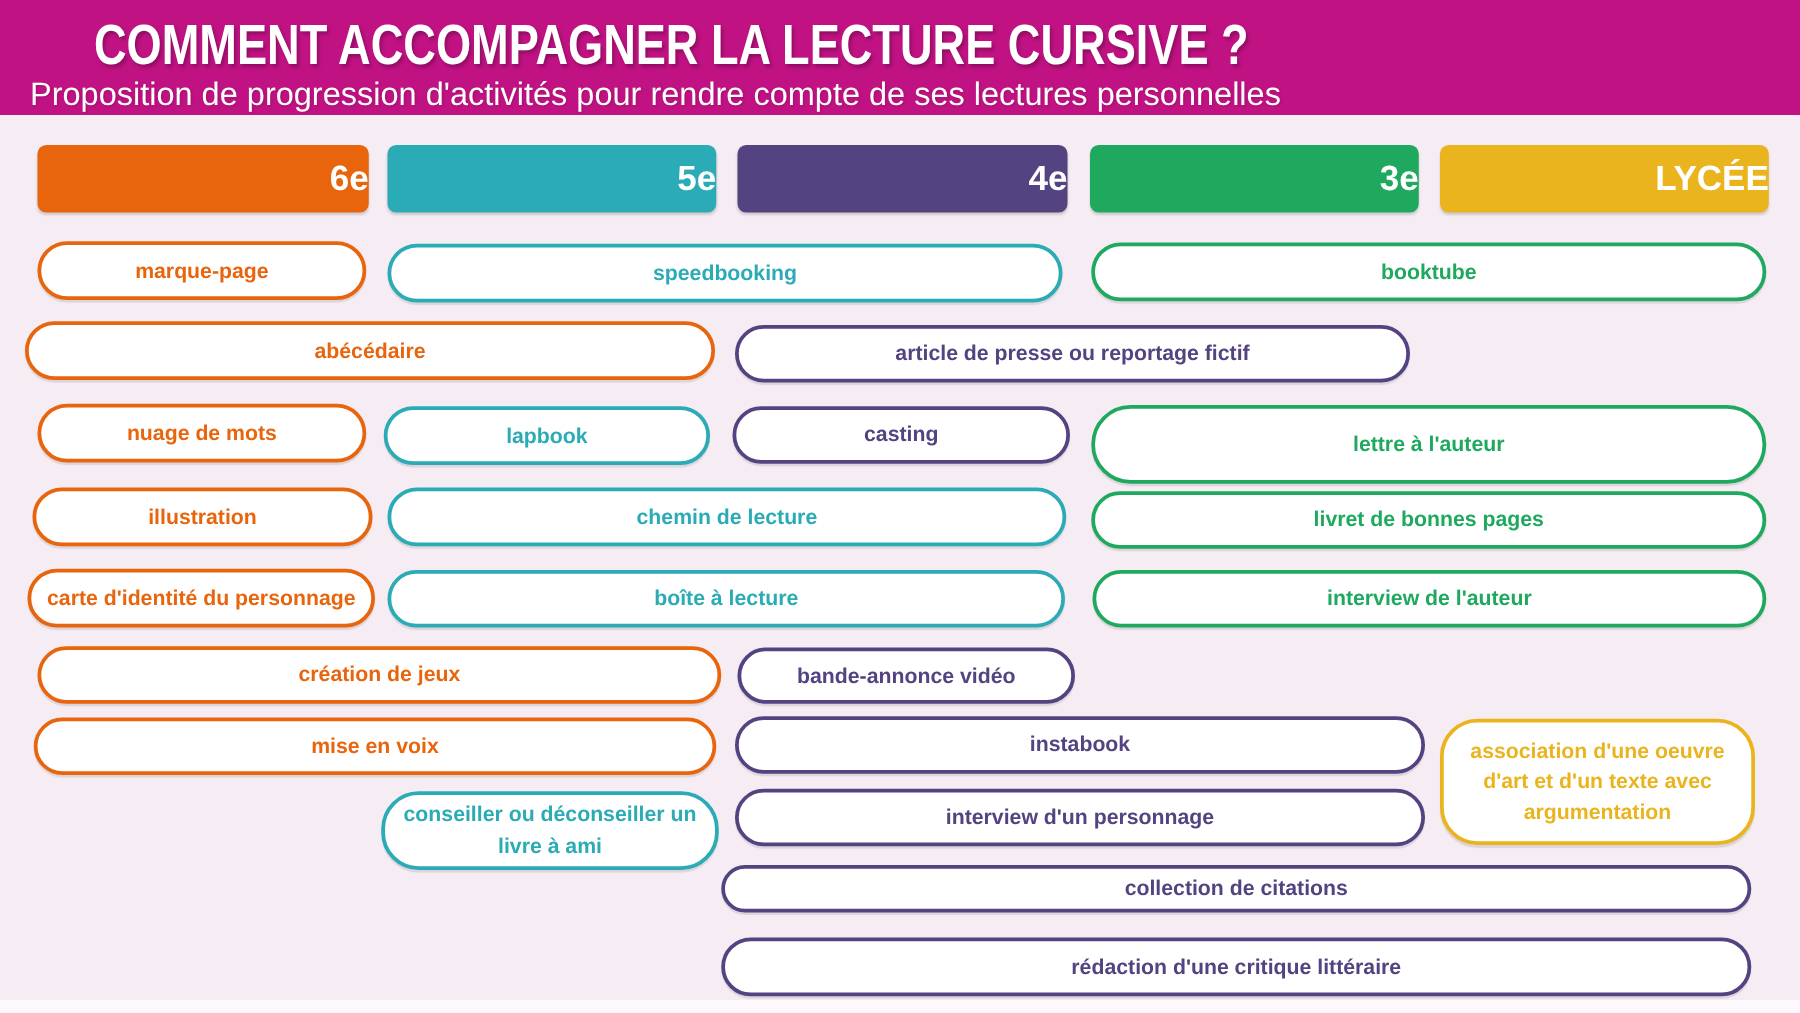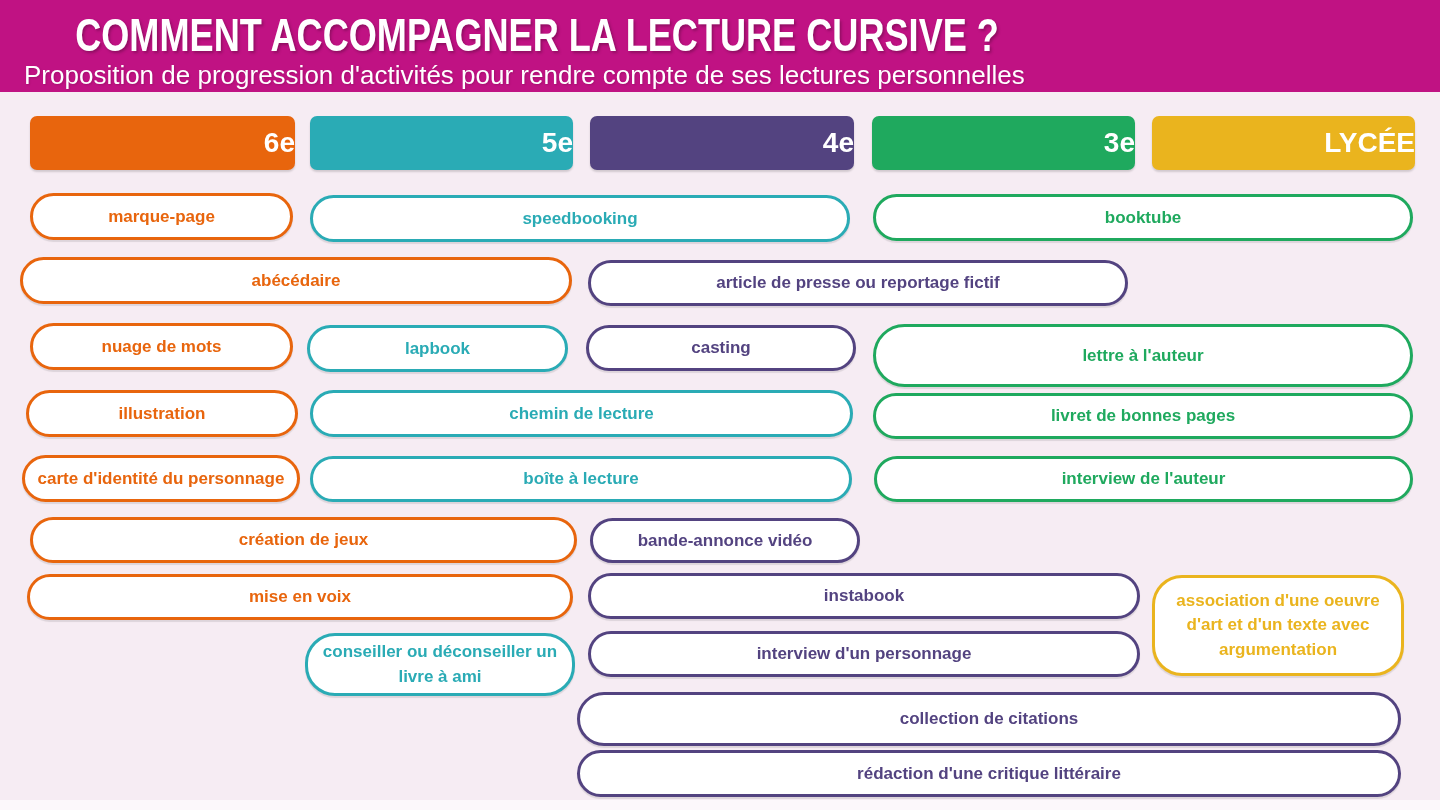--- a/index.html
+++ b/index.html
@@ -186,21 +186,21 @@
       <span>association d'une oeuvre d'art et d'un texte avec argumentation</span>
     </div>
 
   <div class="pill c-teal wrap" style="left:305px;top:633px;width:270px;height:63px;padding:0 14px;">
       <span>conseiller ou déconseiller un livre à ami</span>
     </div>
   <div class="pill c-purple" style="left:588px;top:631px;width:552px;height:46px;">
       <span>interview d'un personnage</span>
     </div>
 
-  <div class="pill c-purple" style="left:577px;top:692px;width:824px;height:54px;">
+  <div class="pill c-purple" style="left:577px;top:692px;width:824px;height:38px;">
       <span>collection de citations</span>
     </div>
 
   <div class="pill c-purple" style="left:577px;top:750px;width:824px;height:47px;">
       <span>rédaction d'une critique littéraire</span>
     </div>
 
   <div class="bottom-strip"></div>
 </div>
 

